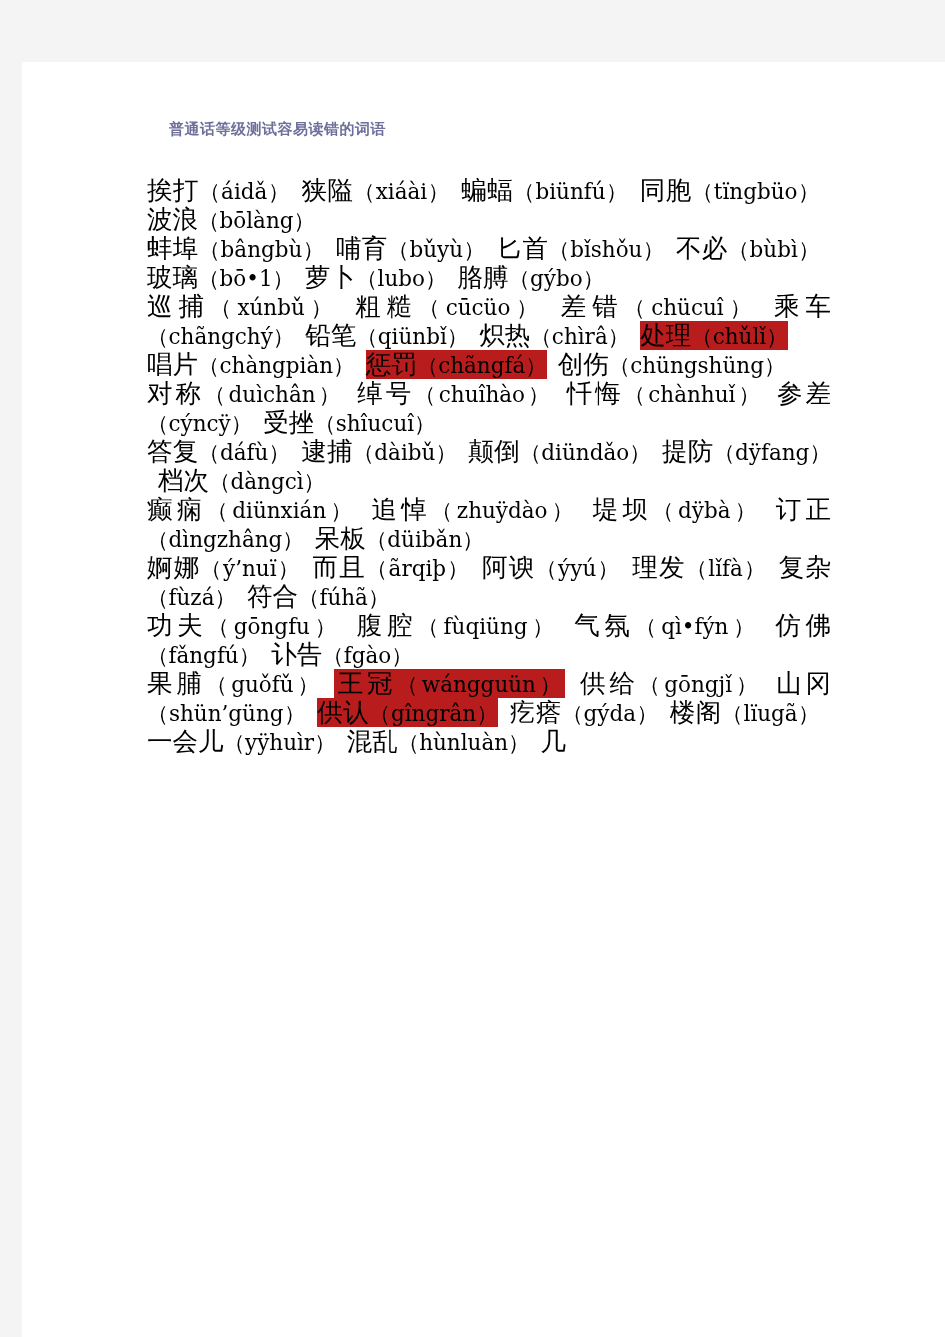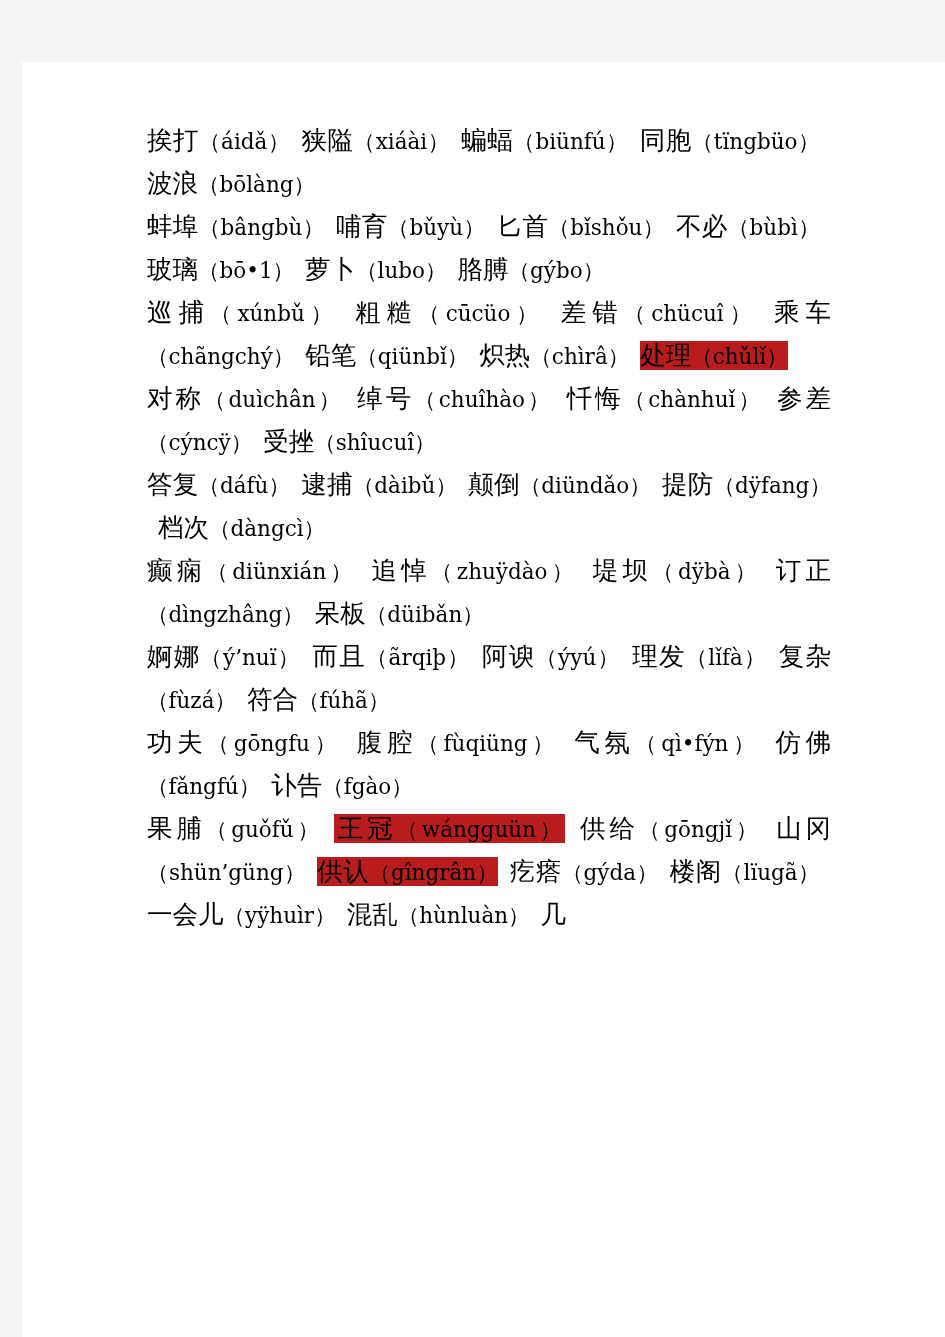--- a/index.html
+++ b/index.html
@@ -37,21 +37,21 @@
     font-weight: bold;
     color: #6f6f9c;
     letter-spacing: 0.5px;
     margin: 0 0 38px 22px;
     white-space: nowrap;
   }
 
   .para {
     font-family: "Liberation Serif", "DejaVu Serif", serif;
     font-size: 25.5px;
-    line-height: 42px;
+    line-height: 28px;
     color: #000000;
     margin: 0 16px 0 0;
     text-align: justify;
     text-justify: inter-character;
     letter-spacing: 0px;
     word-spacing: 0px;
   }
 
   .para + .para {
     margin-top: 0px;
@@ -70,25 +70,27 @@
     display: inline-block;
     width: 11px;
   }
 </style>
 </head>
 <body>
 
 <div id="page">
   <div id="content">
 
+    <h1 id="doc-title">普通话等级测试容易读错的词语</h1>
 
     <div id="body-text">
         <div class="para"><span><span>挨打</span><span class="py">（áidǎ）</span></span><span class="sp">&nbsp;</span><span><span>狭隘</span><span class="py">（xiáài）</span></span><span class="sp">&nbsp;</span><span><span>蝙蝠</span><span class="py">（biünfú）</span></span><span class="sp">&nbsp;</span><span><span>同胞</span><span class="py">（tïngbüo）</span></span><span class="sp">&nbsp;</span><span><span>波浪</span><span class="py">（bōlàng）</span></span></div>
         <div class="para"><span><span>蚌埠</span><span class="py">（bângbù）</span></span><span class="sp">&nbsp;</span><span><span>哺育</span><span class="py">（bǔyù）</span></span><span class="sp">&nbsp;</span><span><span>匕首</span><span class="py">（bǐshǒu）</span></span><span class="sp">&nbsp;</span><span><span>不必</span><span class="py">（bùbì）</span></span><span class="sp">&nbsp;</span><span><span>玻璃</span><span class="py">（bō•1）</span></span><span class="sp">&nbsp;</span><span><span>萝卜</span><span class="py">（lubo）</span></span><span class="sp">&nbsp;</span><span><span>胳膊</span><span class="py">（gýbo）</span></span></div>
         <div class="para"><span><span>巡捕</span><span class="py">（xúnbǔ）</span></span><span class="sp">&nbsp;</span><span><span>粗糙</span><span class="py">（cūcüo）</span></span><span class="sp">&nbsp;</span><span><span>差错</span><span class="py">（chücuî）</span></span><span class="sp">&nbsp;</span><span><span>乘车</span><span class="py">（chãngchý）</span></span><span class="sp">&nbsp;</span><span><span>铅笔</span><span class="py">（qiünbǐ）</span></span><span class="sp">&nbsp;</span><span><span>炽热</span><span class="py">（chìrâ）</span></span><span class="sp">&nbsp;</span><span class="hl"><span>处理</span><span class="py">（chǔlǐ）</span></span></div>
+        <div class="para"><span><span>唱片</span><span class="py">（chàngpiàn）</span></span><span class="sp">&nbsp;</span><span class="hl"><span>惩罚</span><span class="py">（chãngfá）</span></span><span class="sp">&nbsp;</span><span><span>创伤</span><span class="py">（chüngshüng）</span></span></div>
         <div class="para"><span><span>对称</span><span class="py">（duìchân）</span></span><span class="sp">&nbsp;</span><span><span>绰号</span><span class="py">（chuîhào）</span></span><span class="sp">&nbsp;</span><span><span>忏悔</span><span class="py">（chànhuǐ）</span></span><span class="sp">&nbsp;</span><span><span>参差</span><span class="py">（cýncÿ）</span></span><span class="sp">&nbsp;</span><span><span>受挫</span><span class="py">（shîucuî）</span></span></div>
         <div class="para"><span><span>答复</span><span class="py">（dáfù）</span></span><span class="sp">&nbsp;</span><span><span>逮捕</span><span class="py">（dàibǔ）</span></span><span class="sp">&nbsp;</span><span><span>颠倒</span><span class="py">（diündǎo）</span></span><span class="sp">&nbsp;</span><span><span>提防</span><span class="py">（dÿfang）</span></span><span class="sp">&nbsp;</span><span><span>档次</span><span class="py">（dàngcì）</span></span></div>
         <div class="para"><span><span>癫痫</span><span class="py">（diünxián）</span></span><span class="sp">&nbsp;</span><span><span>追悼</span><span class="py">（zhuÿdào）</span></span><span class="sp">&nbsp;</span><span><span>堤坝</span><span class="py">（dÿbà）</span></span><span class="sp">&nbsp;</span><span><span>订正</span><span class="py">（dìngzhâng）</span></span><span class="sp">&nbsp;</span><span><span>呆板</span><span class="py">（düibǎn）</span></span></div>
         <div class="para"><span><span>婀娜</span><span class="py">（ý’nuï）</span></span><span class="sp">&nbsp;</span><span><span>而且</span><span class="py">（ãrqiþ）</span></span><span class="sp">&nbsp;</span><span><span>阿谀</span><span class="py">（ýyú）</span></span><span class="sp">&nbsp;</span><span><span>理发</span><span class="py">（lǐfà）</span></span><span class="sp">&nbsp;</span><span><span>复杂</span><span class="py">（fùzá）</span></span><span class="sp">&nbsp;</span><span><span>符合</span><span class="py">（fúhã）</span></span></div>
         <div class="para"><span><span>功夫</span><span class="py">（gōngfu）</span></span><span class="sp">&nbsp;</span><span><span>腹腔</span><span class="py">（fùqiüng）</span></span><span class="sp">&nbsp;</span><span><span>气氛</span><span class="py">（qì•fýn）</span></span><span class="sp">&nbsp;</span><span><span>仿佛</span><span class="py">（fǎngfú）</span></span><span class="sp">&nbsp;</span><span><span>讣告</span><span class="py">（fgào）</span></span></div>
         <div class="para"><span><span>果脯</span><span class="py">（guǒfǔ）</span></span><span class="sp">&nbsp;</span><span class="hl"><span>王冠</span><span class="py">（wángguün）</span></span><span class="sp">&nbsp;</span><span><span>供给</span><span class="py">（gōngjǐ）</span></span><span class="sp">&nbsp;</span><span><span>山冈</span><span class="py">（shün’güng）</span></span><span class="sp">&nbsp;</span><span class="hl"><span>供认</span><span class="py">（gîngrân）</span></span><span class="sp">&nbsp;</span><span><span>疙瘩</span><span class="py">（gýda）</span></span><span class="sp">&nbsp;</span><span><span>楼阁</span><span class="py">（lïugã）</span></span><span class="sp">&nbsp;</span><span><span>一会儿</span><span class="py">（yÿhuìr）</span></span><span class="sp">&nbsp;</span><span><span>混乱</span><span class="py">（hùnluàn）</span></span><span class="sp">&nbsp;</span><span><span>几</span></span></div>
       </div>
 
   </div>
 </div>

